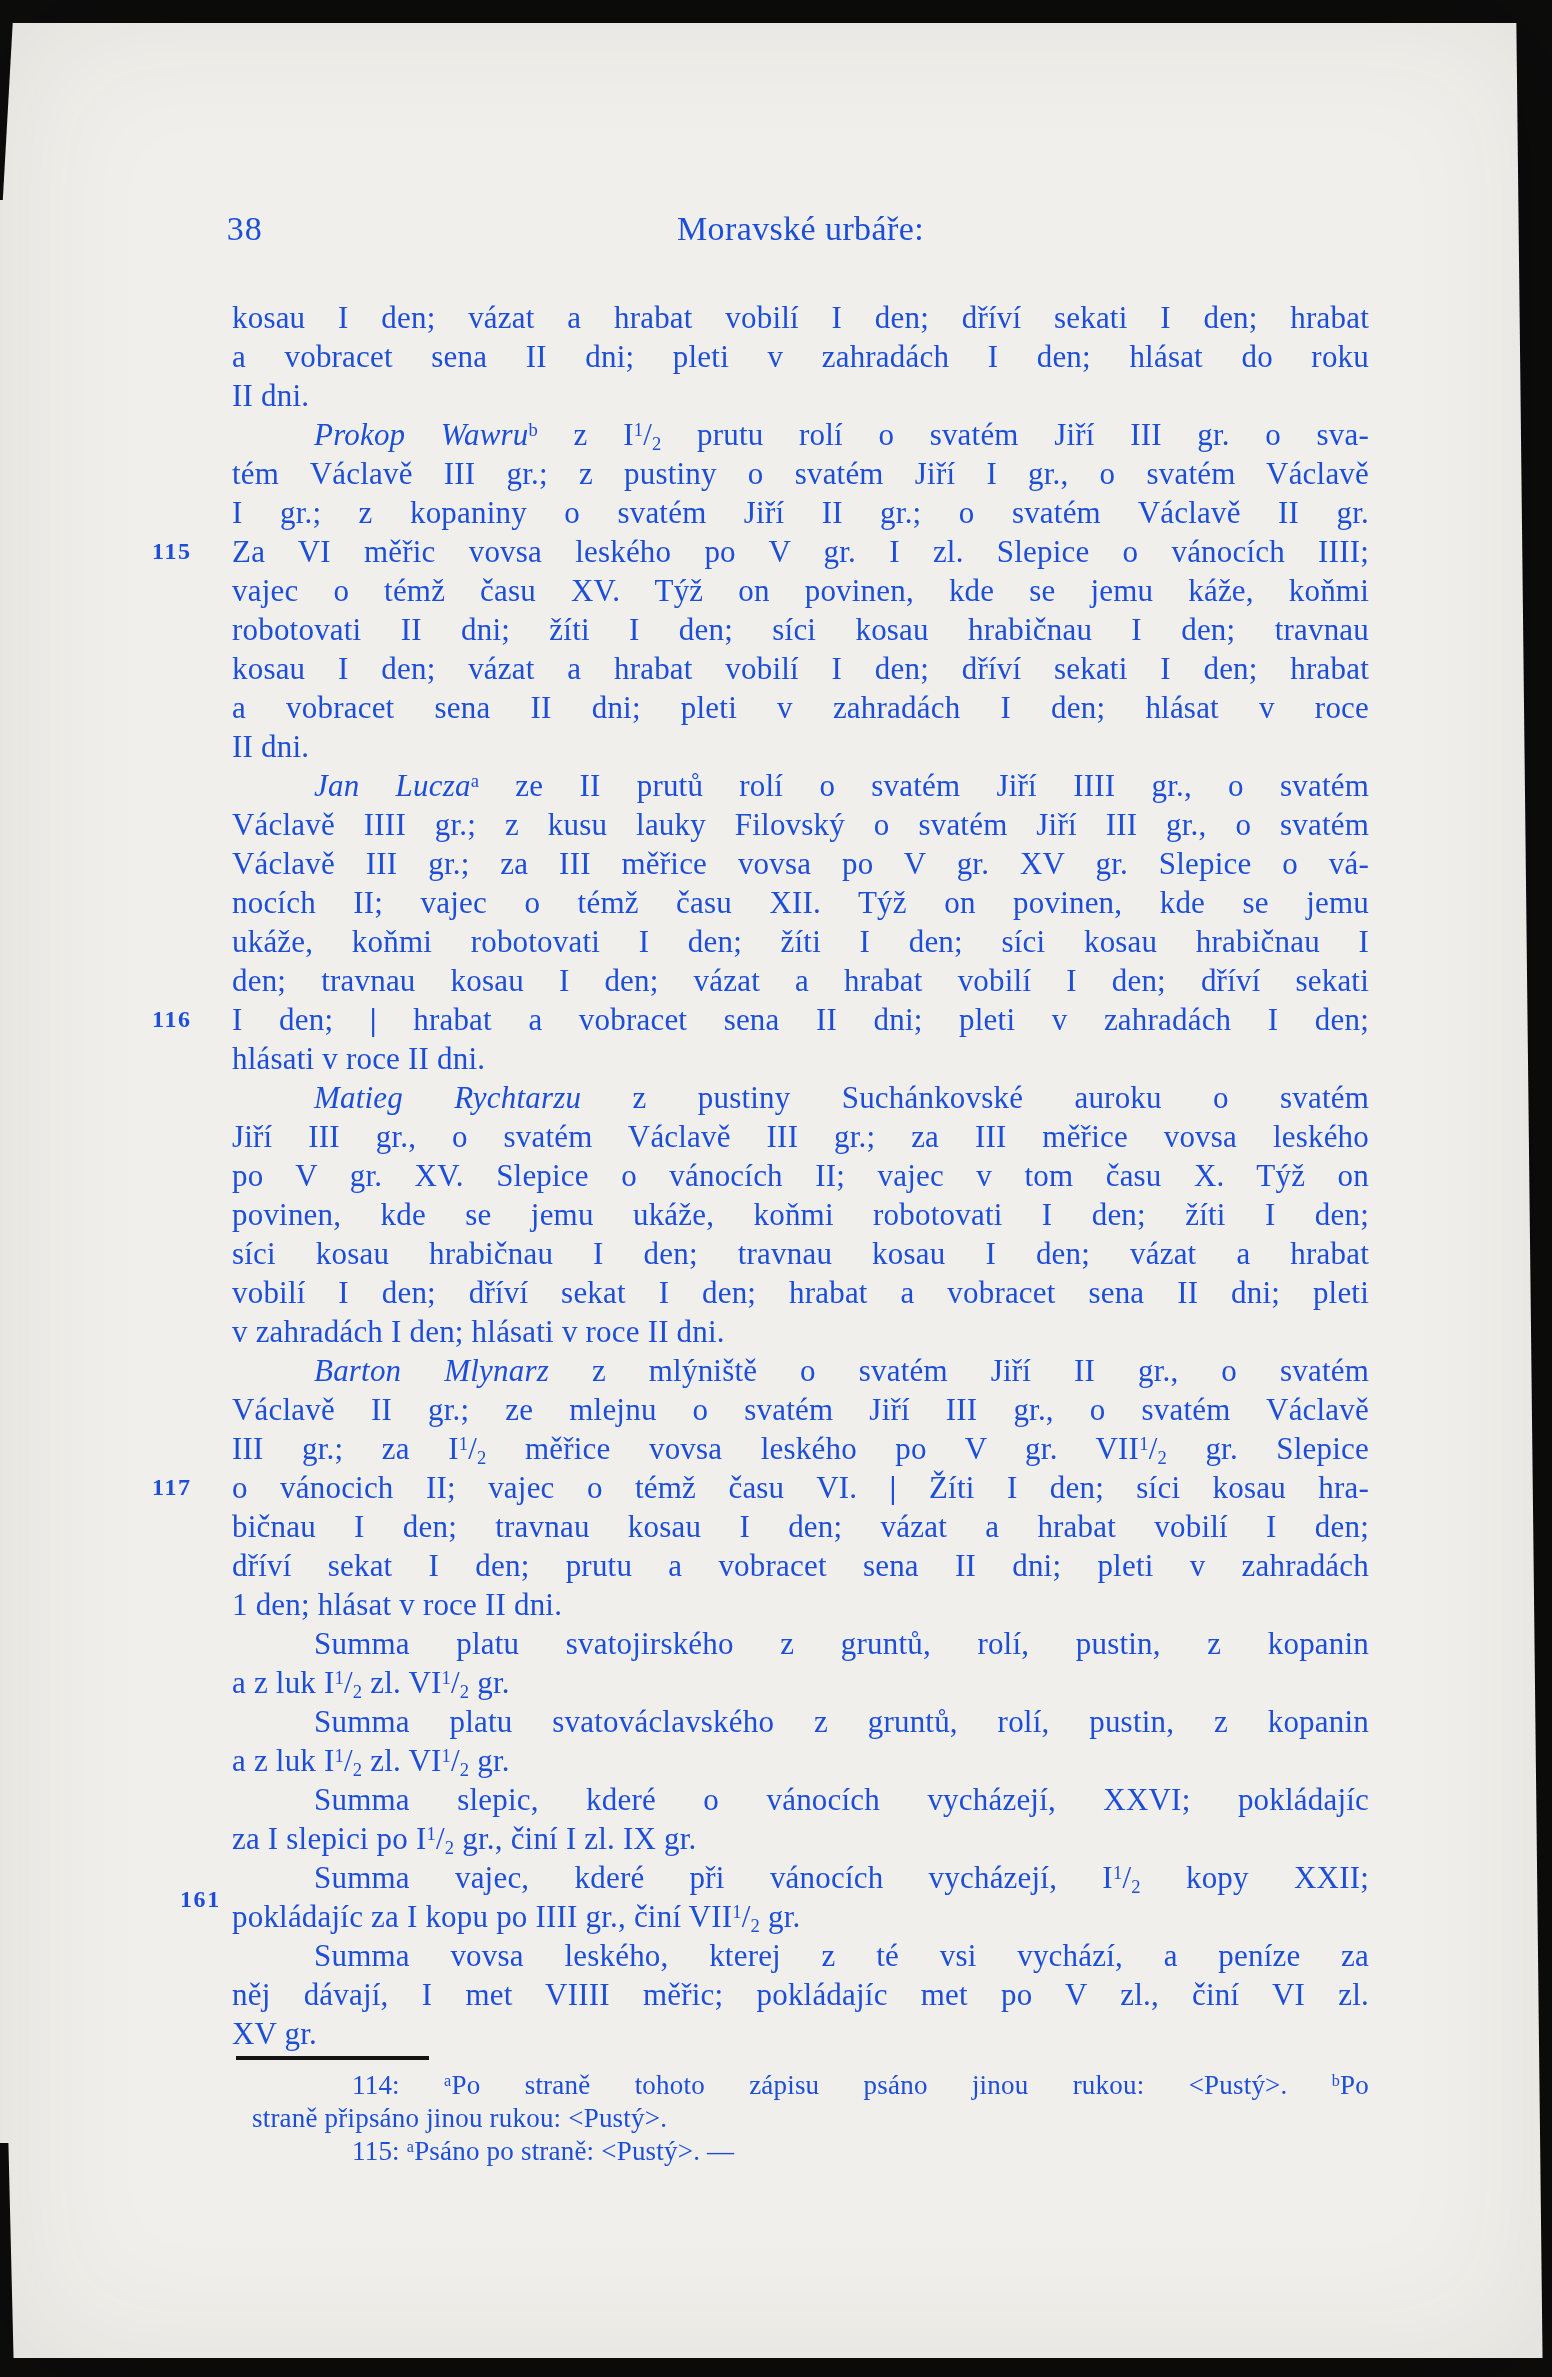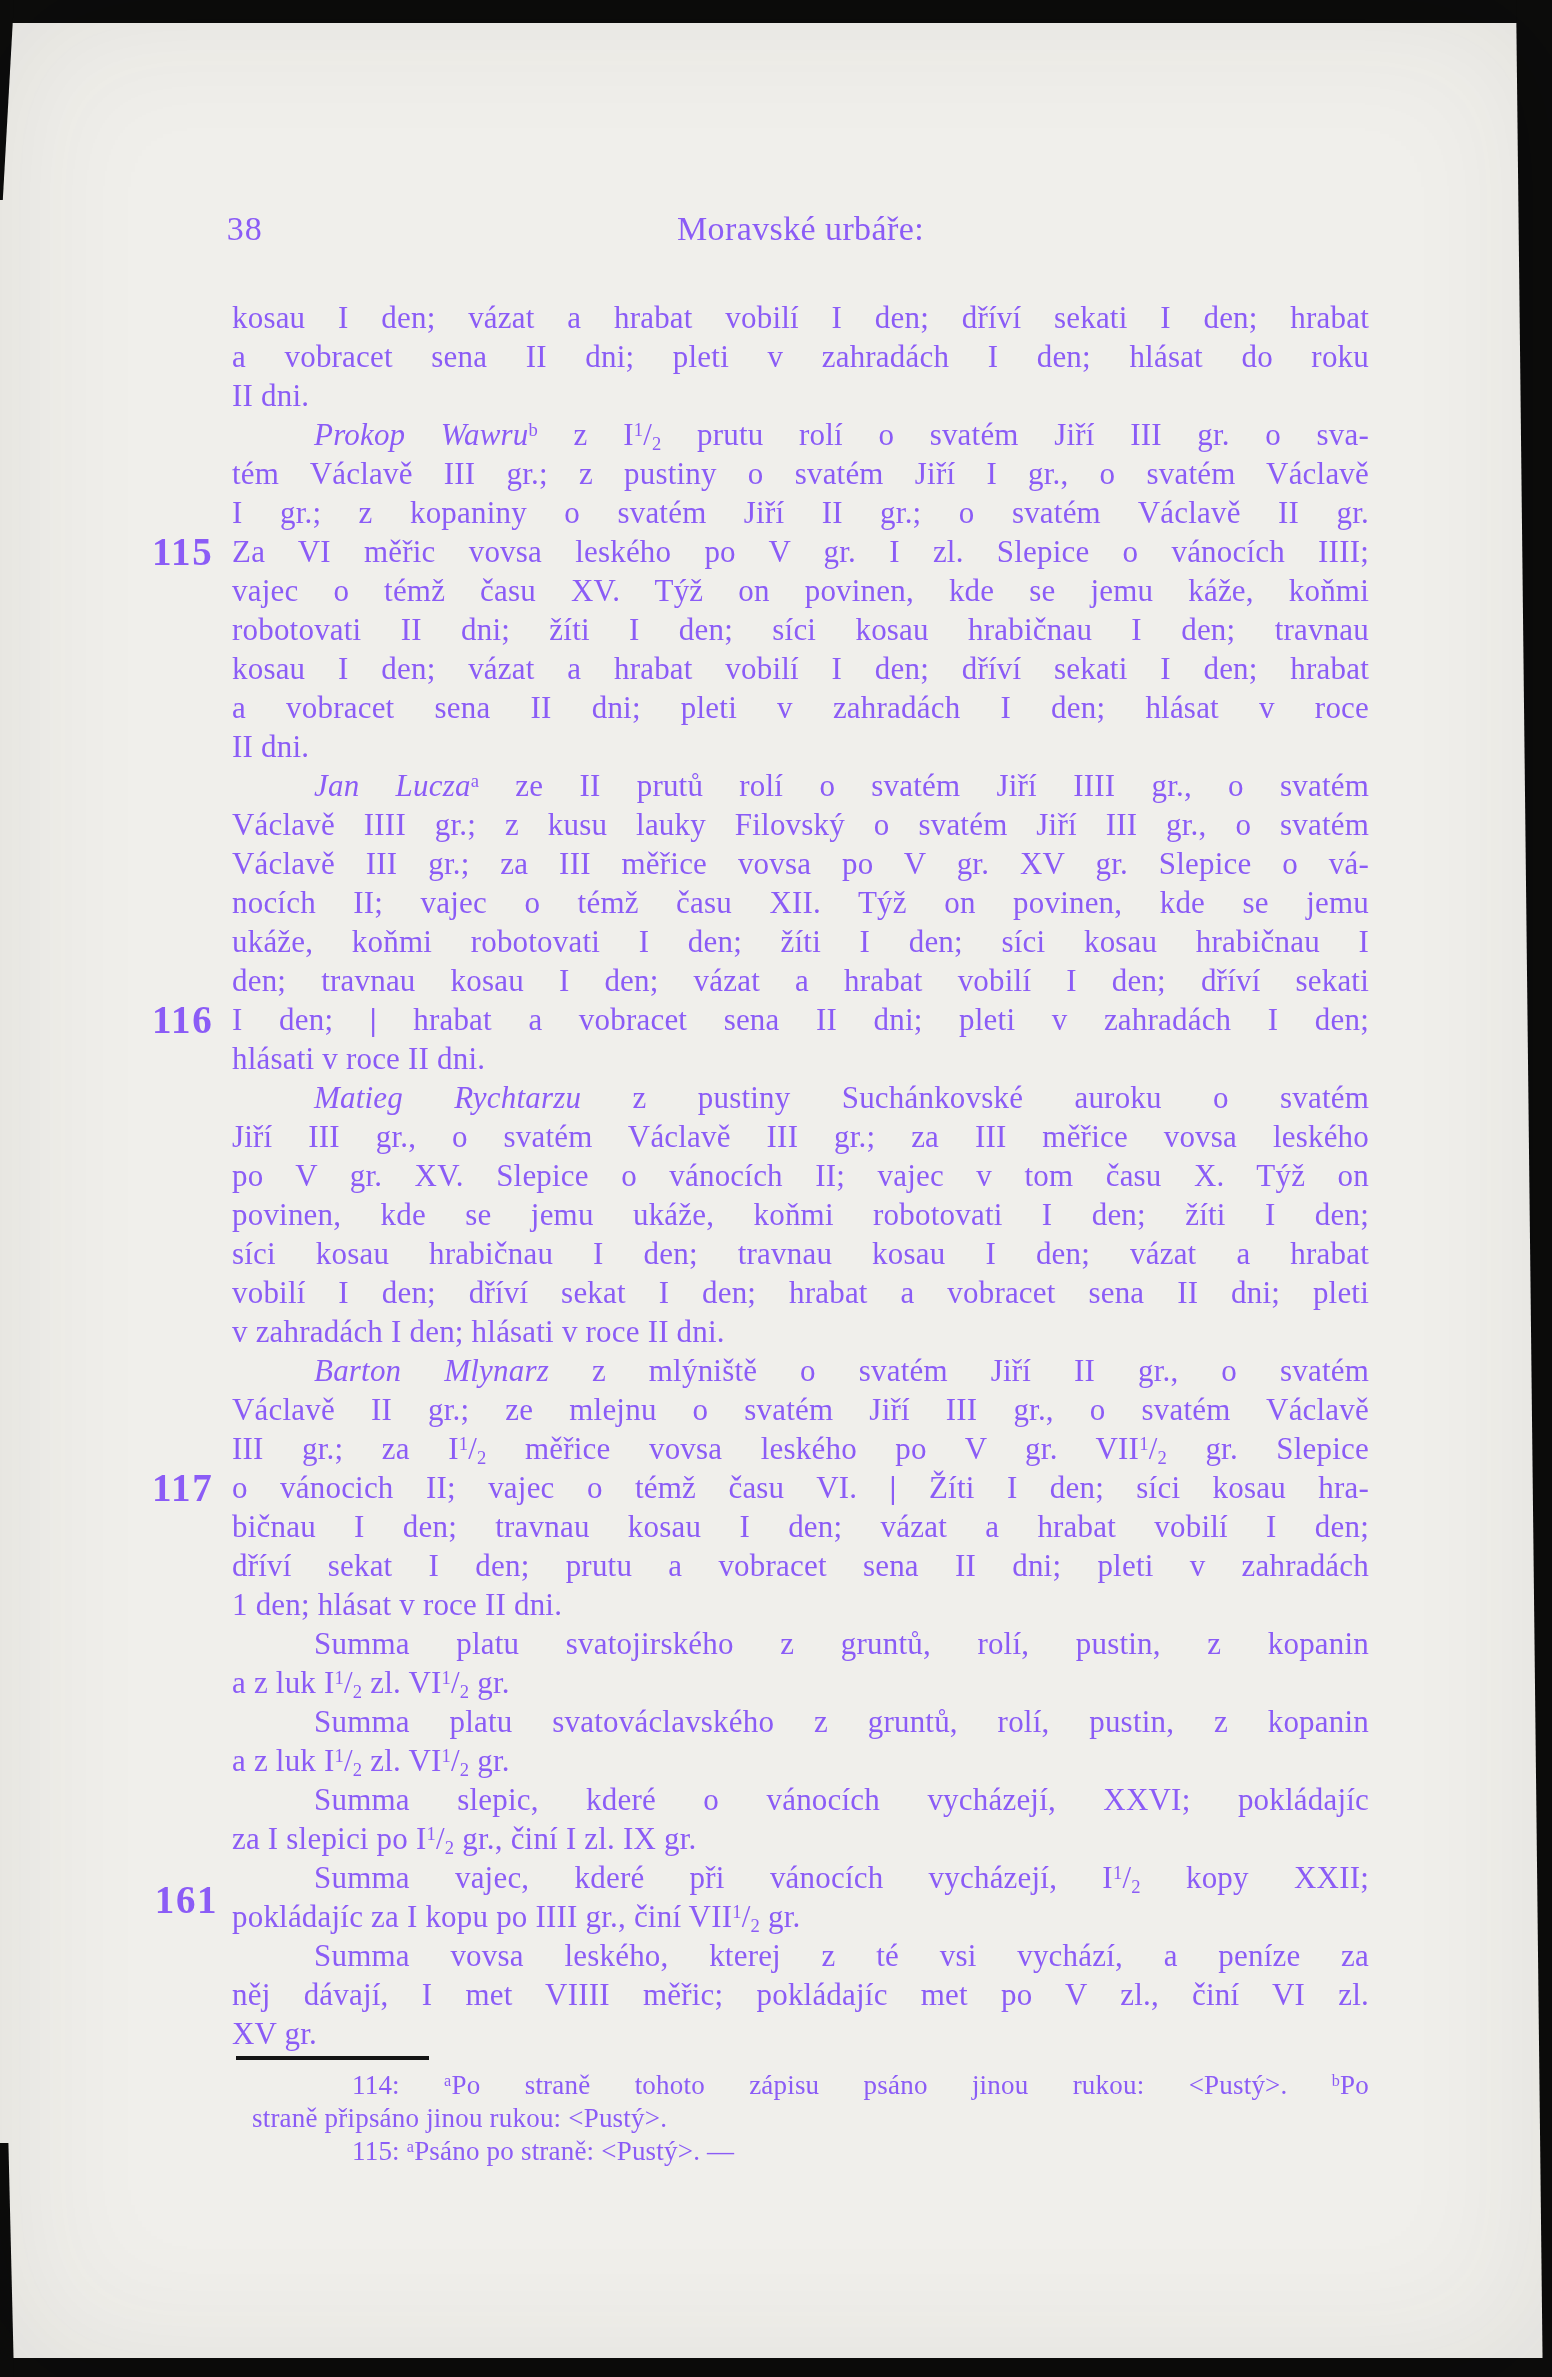--- a/index.html
+++ b/index.html
@@ -1,20 +1,20 @@
 <!DOCTYPE html>
 <html style="font-size:14px"><head>
 <meta charset="utf-8">
 <style>
   html,body{margin:0;padding:0;}
   .page{
     position:relative;width:1552px;height:2377px;
     background:#f0efeb;overflow:hidden;
     font-family:"Liberation Serif","DejaVu Serif",serif;
-    color:#8b5cf6;
+    color:#1d4ed8;
   }
   .page::after{
     content:"";position:absolute;inset:0;pointer-events:none;
     box-shadow:inset 0 0 156px rgba(60,55,45,.09);
   }
   
   .border-top{position:absolute;left:0;top:0;width:100%;height:22.6px;background:#0a0a0a;}
   .border-bottom{position:absolute;left:0;top:2358px;width:100%;height:19px;background:#0a0a0a;}
   .border-right{position:absolute;top:0;left:1512px;width:41px;height:2377px;background:#0a0a0a;
     clip-path:polygon(10% 0,100% 0,100% 100%,75% 100%);}
@@ -26,22 +26,22 @@
   .pagehead{position:absolute;top:208px;left:232px;width:1137px;height:42px;
     font-size:34px;line-height:42px;}
   .pagenum{position:absolute;left:-5.2px;top:0;letter-spacing:0.9px;}
   .runtitle{display:block;text-align:center;letter-spacing:0.4px;}
   
   .textblock{position:absolute;top:298px;left:232px;width:1137px;}
   .line{position:relative;height:39px;line-height:39px;font-size:31px;overflow:visible;
     letter-spacing:0.2px;}
   .line.justify{text-align:justify;text-align-last:justify;}
   .line.indent{padding-left:82px;}
-  .mnum{position:absolute;left:-80px;top:0;width:69px;font-weight:700;font-size:39px;
-    letter-spacing:1.7px;text-align:center;}
+  .mnum{position:absolute;left:-80px;top:0;width:69px;font-weight:700;font-size:24px;
+    letter-spacing:1.7px;text-align:right;}
   .mnum.raise{top:-17.4px;}
   .seg-i{font-style:italic;margin-top:24px;}
   .seg-s{font-size:60%;position:relative;top:-.5em;line-height:0;}
   .seg-u{font-size:60%;position:relative;top:.28em;line-height:0;}
   .seg-d{font-weight:700;}
   
   .footrule{position:absolute;top:2056px;left:236px;width:193px;height:4.3px;background:#141414;}
   .footblock{position:absolute;top:2069px;left:232px;width:1137px;}
   .fline{position:relative;height:33px;line-height:33px;font-size:27px;letter-spacing:0.2px;margin-left:20px;}
   .fline.justify{text-align:justify;text-align-last:justify;}

